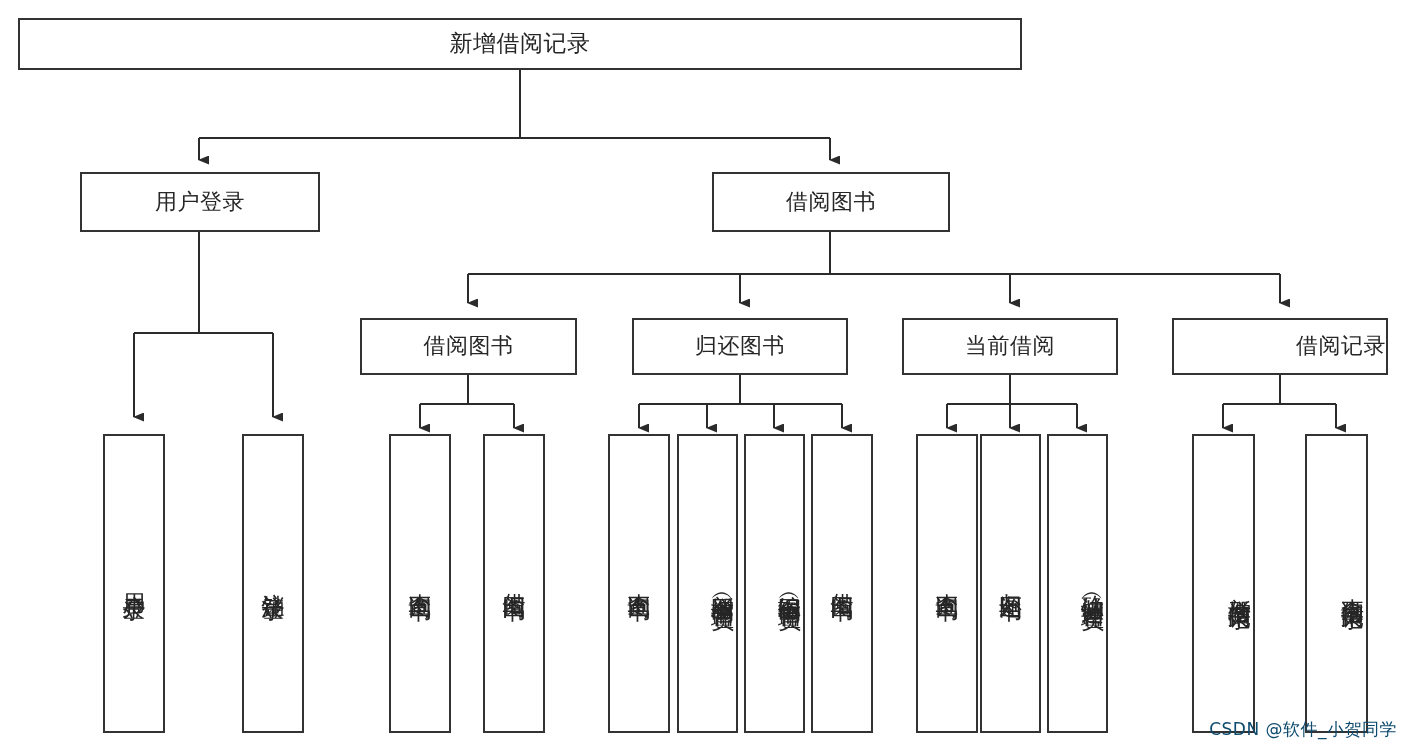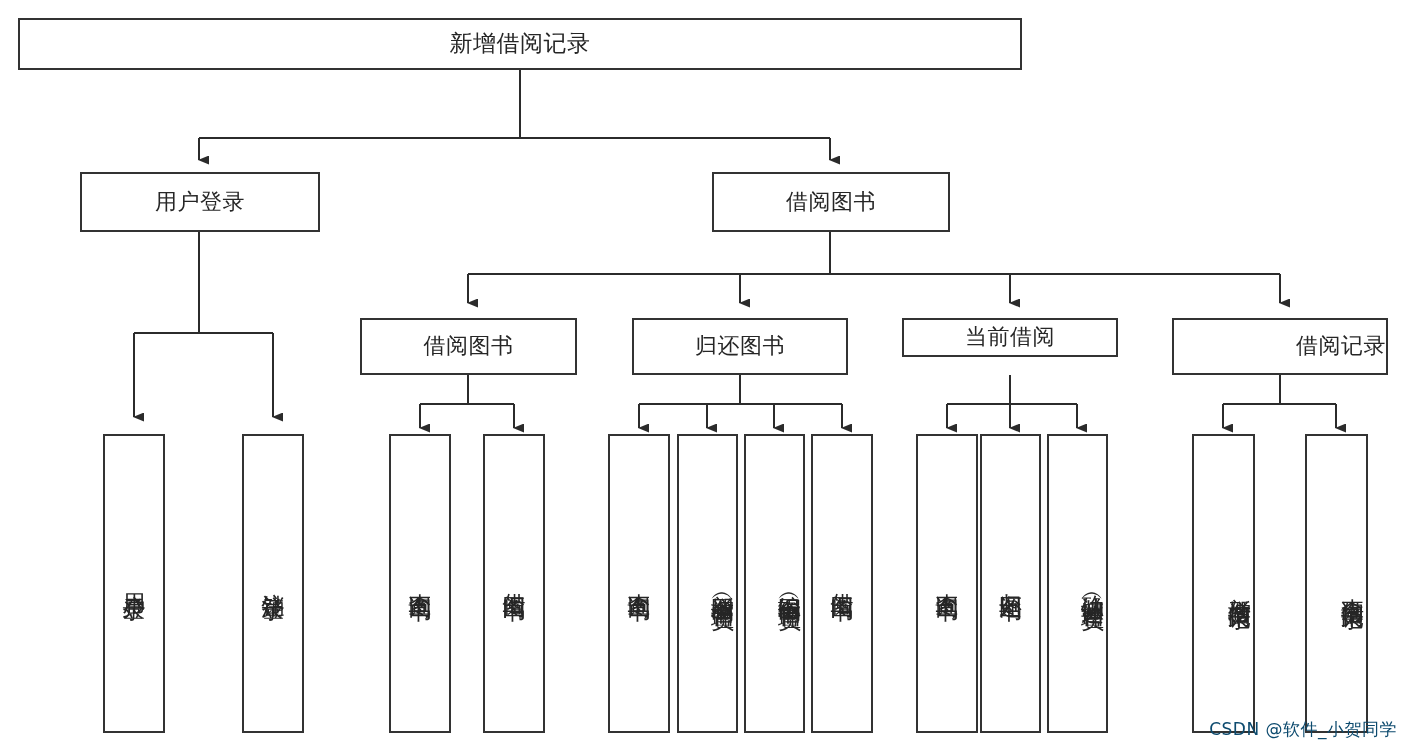--- a/index.html
+++ b/index.html
@@ -141,21 +141,21 @@
   </div>
 
   <div class="node node-h" style="left:360px; top:318px; width:217px; height:57px;">
     <span>借阅图书</span>
   </div>
 
   <div class="node node-h" style="left:632px; top:318px; width:216px; height:57px;">
     <span>归还图书</span>
   </div>
 
-  <div class="node node-h" style="left:902px; top:318px; width:216px; height:39px;">
+  <div class="node node-h" style="left:902px; top:318px; width:216px; height:57px;">
     <span>当前借阅</span>
   </div>
 
   <div class="node node-h" style="left:1172px; top:318px; width:216px; height:57px;justify-content:flex-end;">
     <span>借阅记录</span>
   </div>
 
   <div class="node node-v short" style="left:103px; top:434px; width:62px; height:299px;">
     <span>用户登录</span>
   </div>

